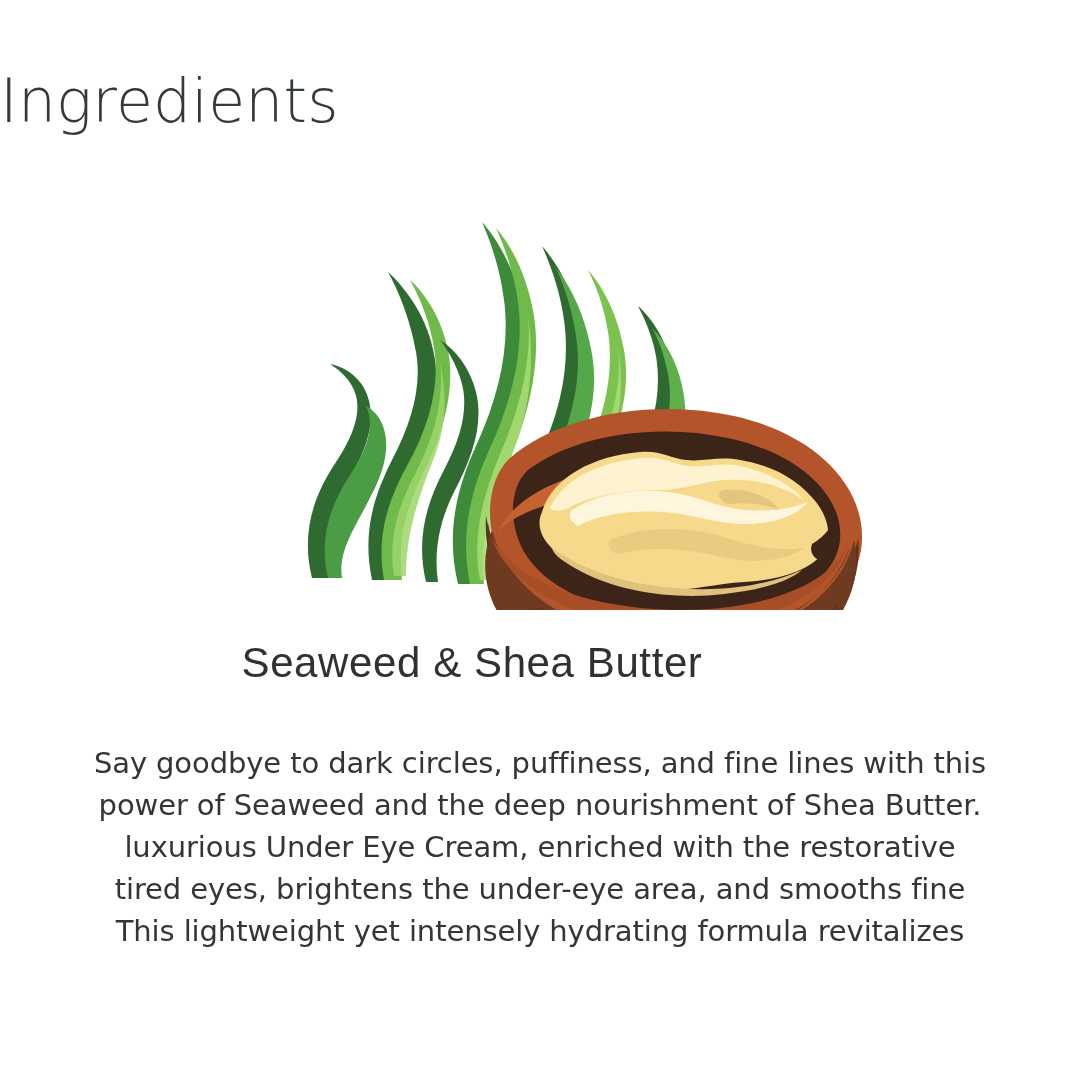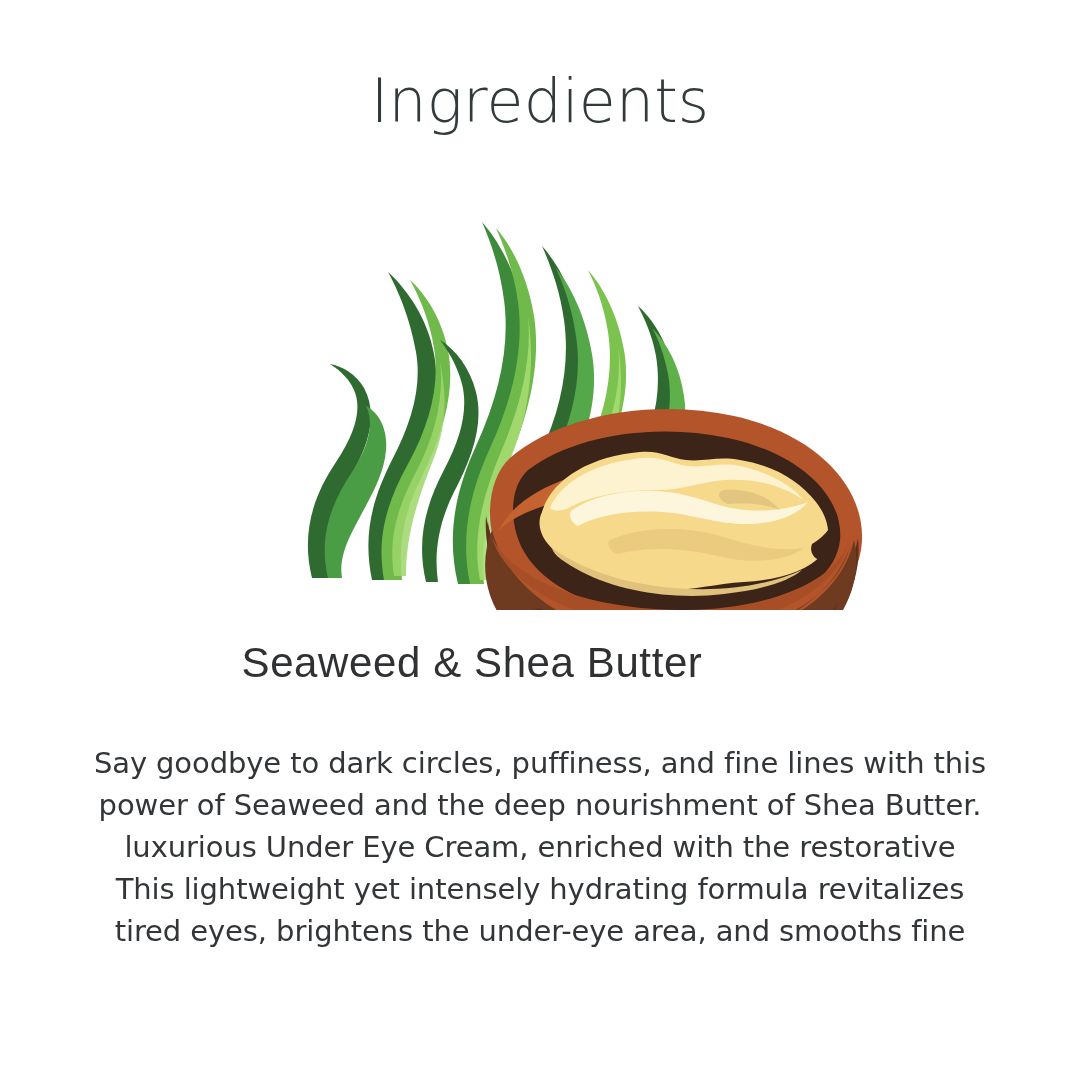--- a/index.html
+++ b/index.html
@@ -22,21 +22,21 @@
     background: #ffffff;
     box-sizing: border-box;
   }
 
   
   .title {
     position: absolute;
     top: 68px;
     left: 0;
     width: 1080px;
-    text-align: center;
+    text-align: left;
     font-family: "DejaVu Sans", "Liberation Sans", sans-serif;
     font-size: 60px;
     font-weight: 300;
     letter-spacing: 0.2px;
     color: #333a3c;
     line-height: 1.1;
   }
 
   
   .illustration {
@@ -349,17 +349,17 @@
       </g>
     </svg>
   </div>
 
   <div class="subtitle">Seaweed &amp; Shea Butter</div>
 
   <div class="body-copy">
     <span class="line">Say goodbye to dark circles, puffiness, and fine lines with this</span>
     <span class="line">power of Seaweed and the deep nourishment of Shea Butter.</span>
     <span class="line">luxurious Under Eye Cream, enriched with the restorative</span>
+    <span class="line">tired eyes, brightens the under-eye area, and smooths fine</span>
     <span class="line">This lightweight yet intensely hydrating formula revitalizes</span>
-    <span class="line">tired eyes, brightens the under-eye area, and smooths fine</span>
   </div>
 
 </div>
 
 </body></html>

